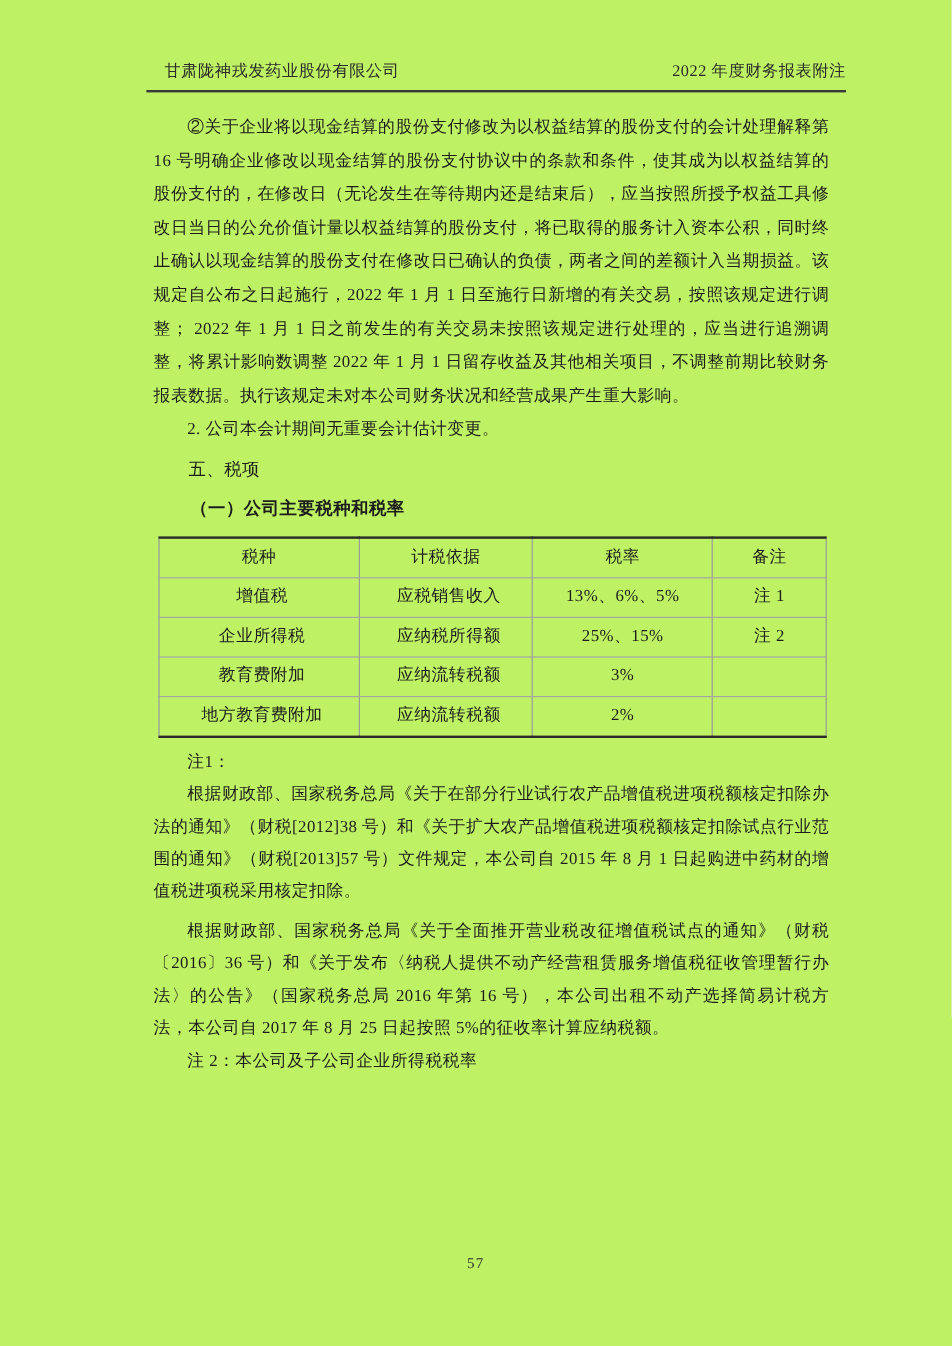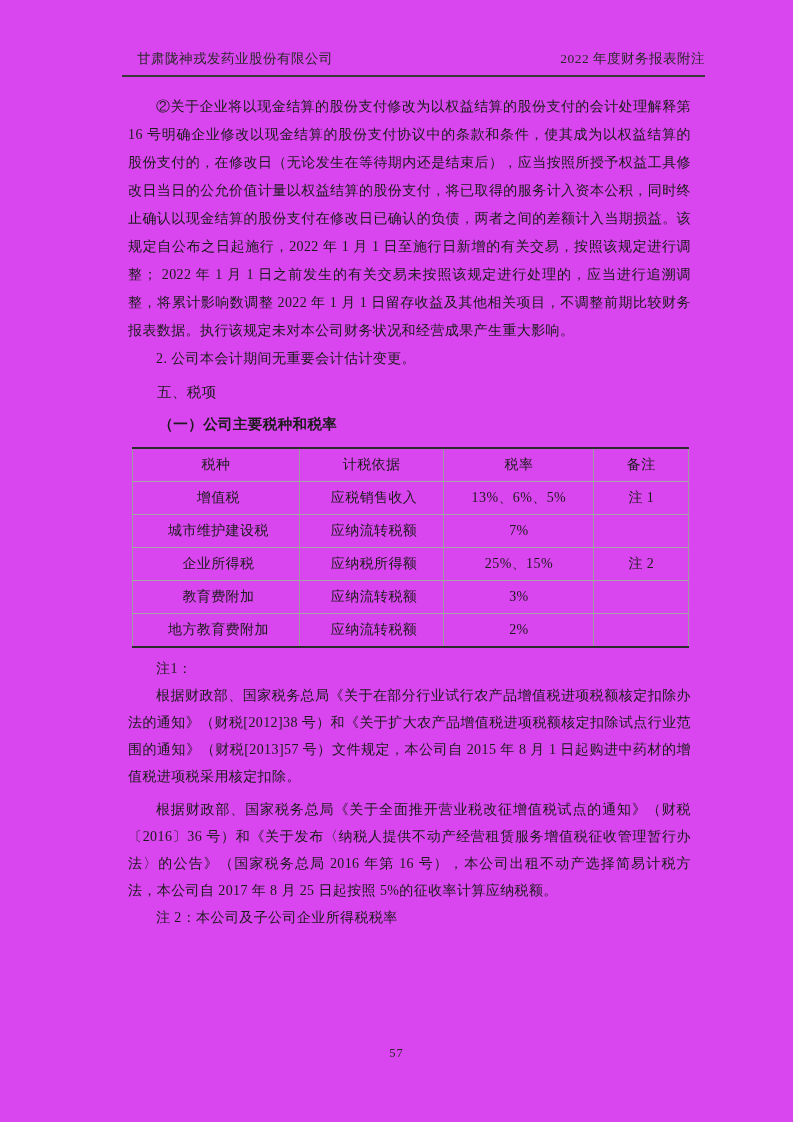--- a/index.html
+++ b/index.html
@@ -2,21 +2,21 @@
 <html><head>
 <meta charset="utf-8">
 <style>
   * { margin: 0; padding: 0; box-sizing: border-box; }
   html, body { background: #e8e8e8; }
   .page {
     position: relative;
     width: 793px;
     height: 1122px;
     margin: 0 auto;
-    background: #d946ef;
+    background: #bef264;
     font-family: "Liberation Serif", "DejaVu Serif", serif;
     color: #1c1c1c;
     overflow: hidden;
   }
   
   .page-header {
     position: absolute;
     top: 50px;
     left: 122px;
     width: 583px;
@@ -139,26 +139,20 @@
         <th class="c-center">税率</th>
         <th class="c-center">备注</th>
       </tr>
       <tr>
         <td class="c-left">增值税</td>
         <td class="c-left">应税销售收入</td>
         <td class="c-center">13%、6%、5%</td>
         <td class="c-center">注 1</td>
       </tr>
       <tr>
-        <td class="c-left">城市维护建设税</td>
-        <td class="c-left">应纳流转税额</td>
-        <td class="c-center">7%</td>
-        <td class="c-center"></td>
-      </tr>
-      <tr>
         <td class="c-left">企业所得税</td>
         <td class="c-left">应纳税所得额</td>
         <td class="c-center">25%、15%</td>
         <td class="c-center">注 2</td>
       </tr>
       <tr>
         <td class="c-left">教育费附加</td>
         <td class="c-left">应纳流转税额</td>
         <td class="c-center">3%</td>
         <td class="c-center"></td>

